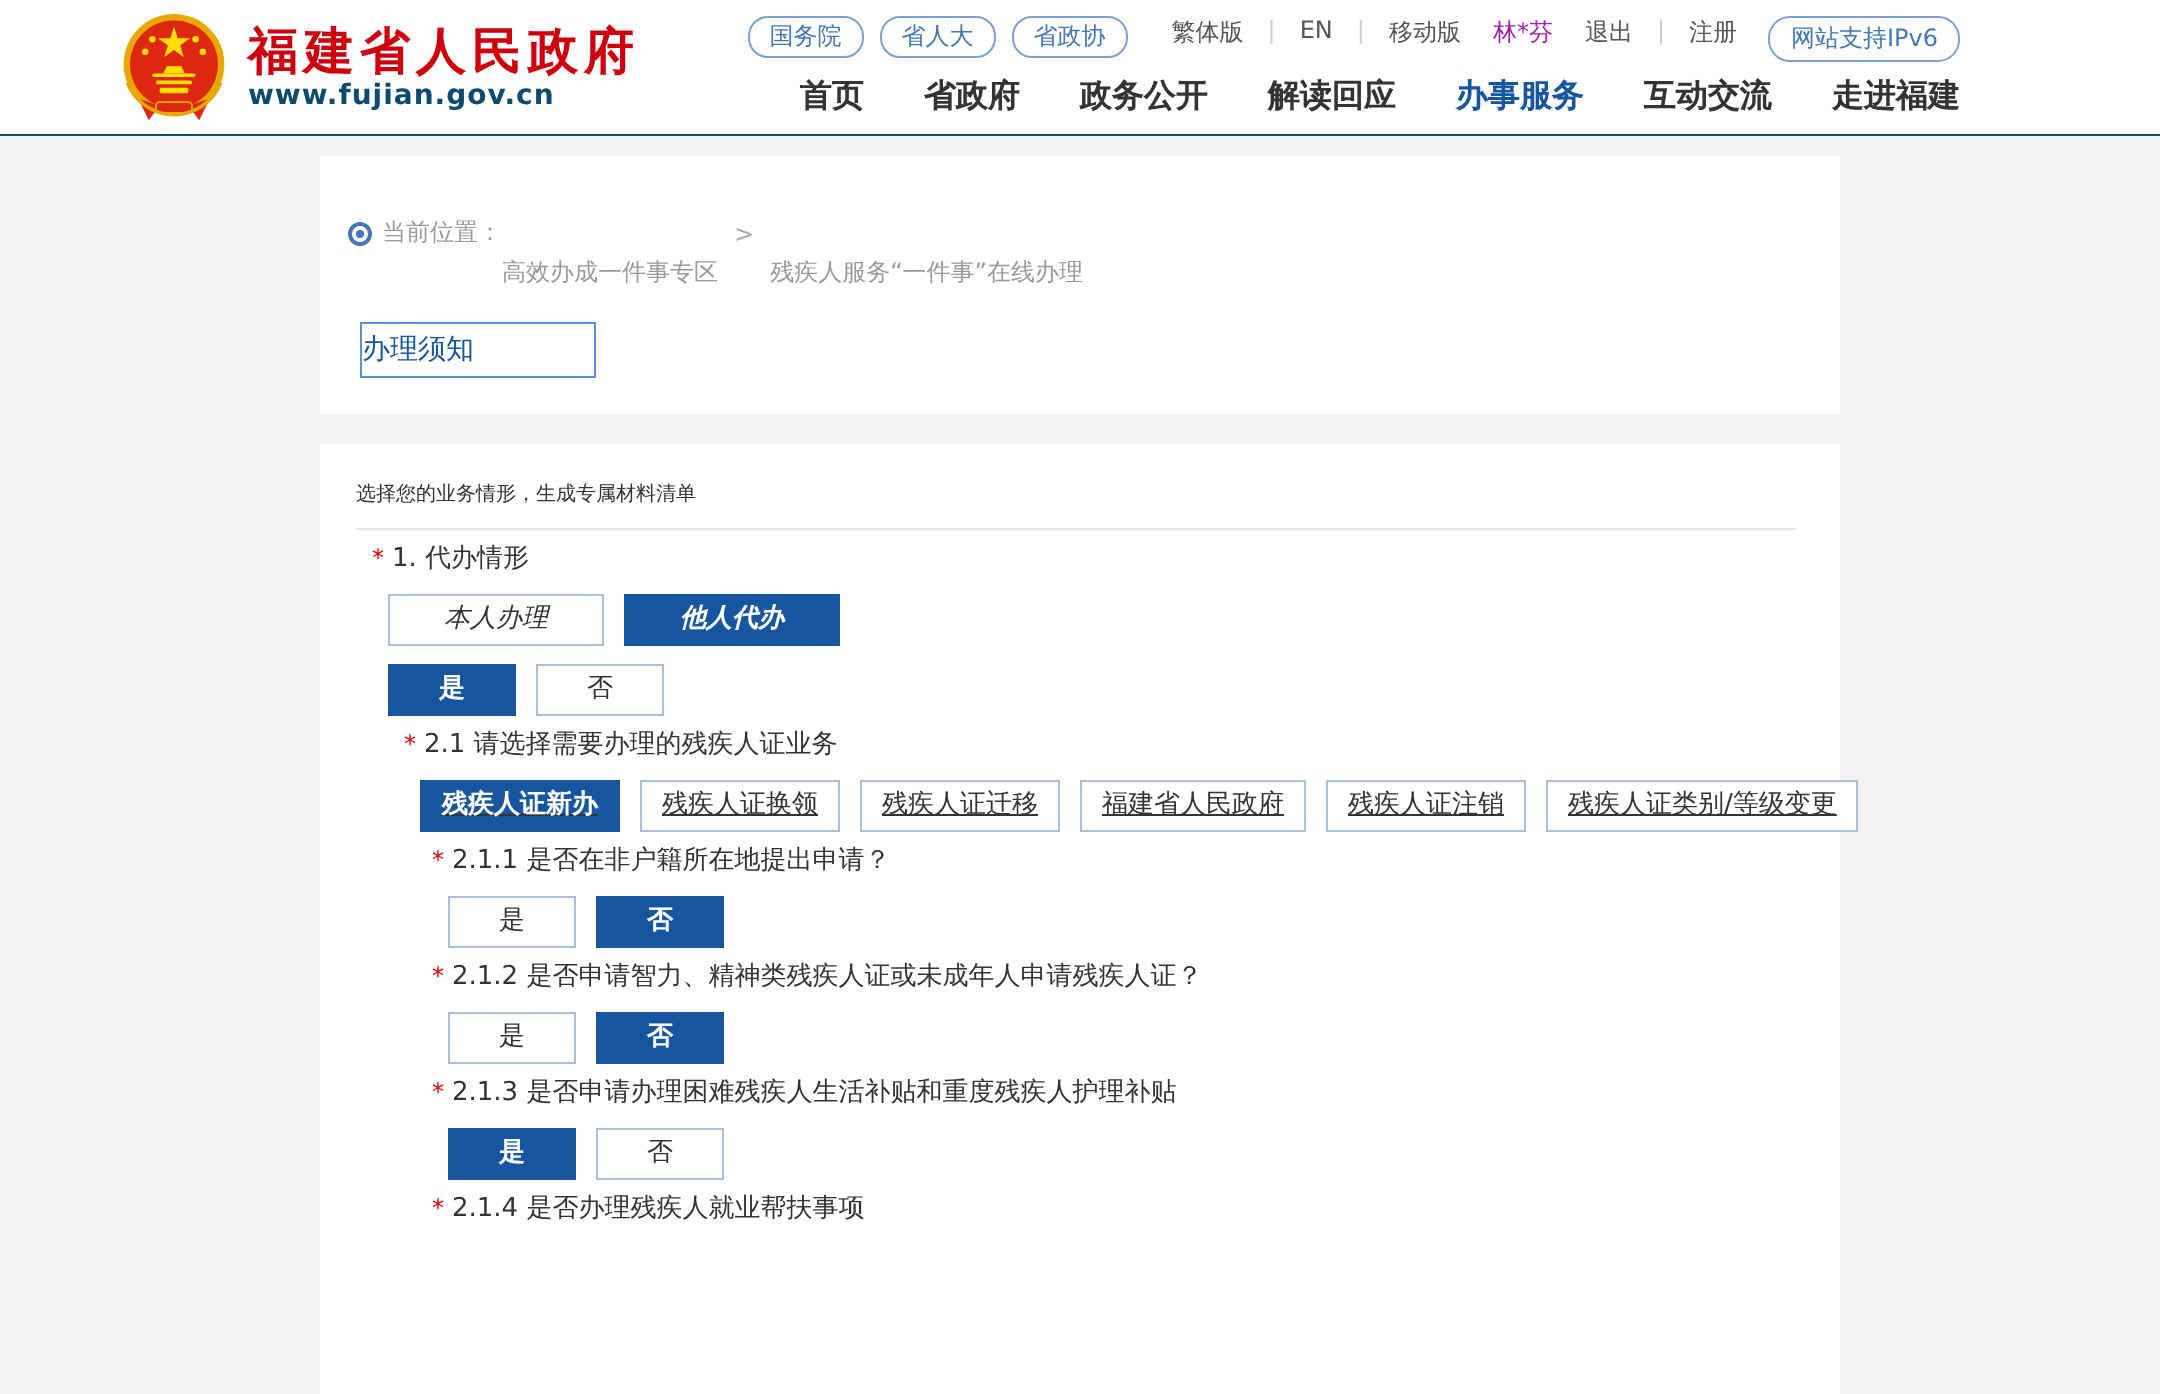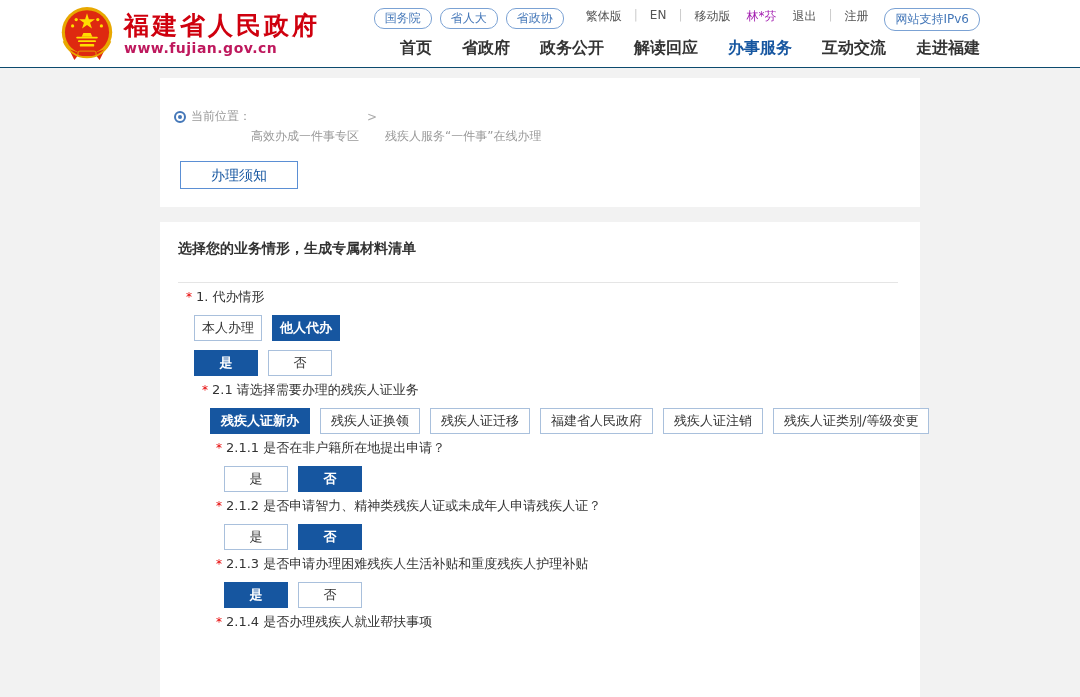--- a/index.html
+++ b/index.html
@@ -5,21 +5,21 @@
   * { margin:0; padding:0; box-sizing:border-box; }
   html,body { width:1080px; height:697px; overflow:hidden; }
   body { font-family:"DejaVu Sans","Liberation Sans",sans-serif; background:#f2f2f2; font-size:13px; color:#333; }
 
   
   .header { background:#fff; height:68px; border-bottom:1px solid #0c4a6e; position:relative; }
   .header-inner { width:920px; margin:0 auto; height:100%; position:relative; left:-20px; }
   .logo { position:absolute; left:0; top:6px; display:flex; align-items:center; cursor:pointer; }
   .emblem { width:54px; height:56px; margin-right:10px; }
   .site-name { color:#cf000e; font-size:25px; font-weight:bold; letter-spacing:3px; line-height:1.15; }
-  .site-url { color:#be185d; font-size:14px; font-weight:bold; letter-spacing:.5px; }
+  .site-url { color:#0c4a6e; font-size:14px; font-weight:bold; letter-spacing:.5px; }
 
   .util-row { position:absolute; right:0; top:8px; display:flex; align-items:flex-start; font-size:12px; color:#666; }
   .pill { border:1px solid #7ba2d4; color:#4477b8; border-radius:10px; padding:1px 10px; margin-right:8px; background:#fff; cursor:pointer; white-space:nowrap; }
   .util-sep { color:#ccc; margin:0 6px; }
   .util-link { color:#555; cursor:pointer; margin:0 6px; white-space:nowrap; }
   .user-name { color:#a21caf; margin:0 10px; cursor:pointer; }
   .ipv6-pill { border:1px solid #7ba2d4; color:#4477b8; border-radius:11px; padding:2px 10px; margin-left:10px; cursor:pointer; white-space:nowrap; }
 
   .main-nav { position:absolute; right:0; bottom:8px; display:flex; gap:30px; }
   .nav-item { font-size:16px; font-weight:bold; color:#333; cursor:pointer; white-space:nowrap; }
@@ -29,35 +29,35 @@
   .content { width:760px; margin:0 auto; }
   .card { background:#fff; }
   .title-card { margin-top:10px; padding:10px 20px 18px 14px; }
   .breadcrumb { font-size:12px; color:#999; display:flex; align-items:center; }
   .bc-icon { width:12px; height:12px; border:2px solid #4477b8; border-radius:50%; display:inline-block; margin-right:5px; position:relative; }
   .bc-icon::after { content:""; position:absolute; left:2px; top:2px; width:4px; height:4px; background:#4477b8; border-radius:50%; }
   .bc-link { color:#999; cursor:pointer;margin-top:40px; }
   .bc-sep { margin:0 8px; color:#aaa; }
   .title-row { display:flex; justify-content:space-between; align-items:center; margin-top:16px; padding-left:6px; }
   .page-title { font-size:26px; color:#333; font-weight:500; letter-spacing:1px; }
-  .notice-btn { border:1px solid #5b8fd4; color:#1656a0; background:#fff; font-size:14px; width:118px; height:28px; line-height:26px; text-align:center; cursor:pointer; margin-right:6px; }
+  .notice-btn { border:1px solid #5b8fd4; color:#1656a0; background:#fff; font-size:14px; width:118px; height:28px; line-height:26px; cursor:pointer; margin-right:6px; }
 
   .form-card { margin-top:15px; padding:18px 22px 20px 18px; min-height:500px; }
-  .section-title { font-size:14px; font-weight:bold; color:#333; padding-bottom:24px; border-bottom:1px solid #e5e5e5; }
+  .section-title { font-size:10px; font-weight:normal; color:#333; padding-bottom:10px; border-bottom:1px solid #e5e5e5; }
 
   .question { margin-top:5px; }
   .q-label { font-size:13px; color:#333; }
   .q-star { color:#e60000; margin-right:4px; font-size:12px; }
   .q-options { display:flex; gap:10px; margin-top:9px; flex-wrap:nowrap; }
   .opt-btn { height:26px; line-height:24px; text-align:center; font-size:13px; border:1px solid #a9c0dc; background:#fff; color:#333; cursor:pointer; padding:0 10px; white-space:nowrap; }
   .opt-btn.selected { background:#1656a0; border-color:#1656a0; color:#fff; font-weight:bold; }
   .opt-yn { width:64px; padding:0; }
-  .opt-wide { width:68px; padding:0; }
+  .opt-wide { width:108px; padding:0;font-style:italic; }
   .lvl1 { padding-left:8px; } .lvl1 .q-options { padding-left:8px; }
-  .lvl2 { padding-left:24px; } .lvl2 .q-options { padding-left:8px; }
+  .lvl2 { padding-left:24px; } .lvl2 .q-options { padding-left:8px;text-decoration:underline; }
   .lvl3 { padding-left:38px; } .lvl3 .q-options { padding-left:8px; }
 </style>
 </head>
 <body>
 
 <div class="header">
   <div class="header-inner">
     <div class="logo">
       <svg class="emblem" viewBox="0 0 60 62">
         <circle cx="30" cy="29" r="28" fill="#e8a800"></circle>

